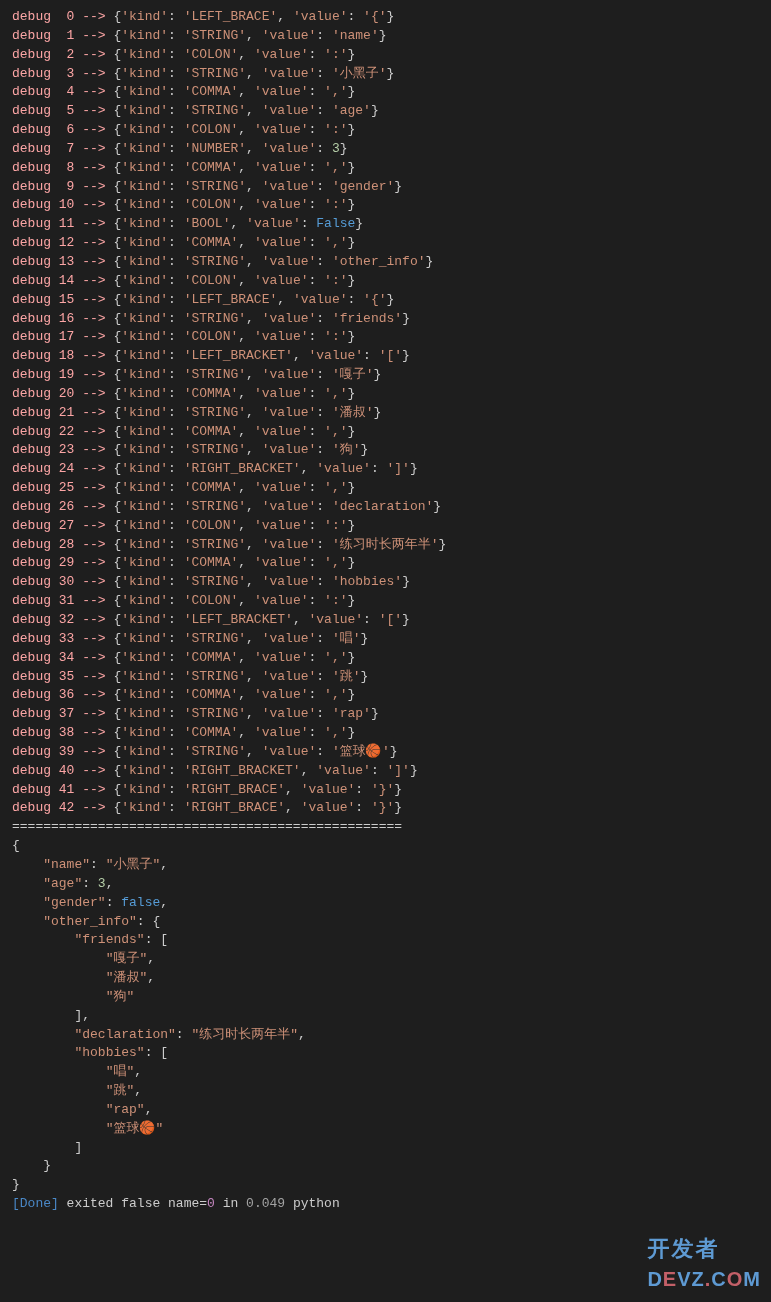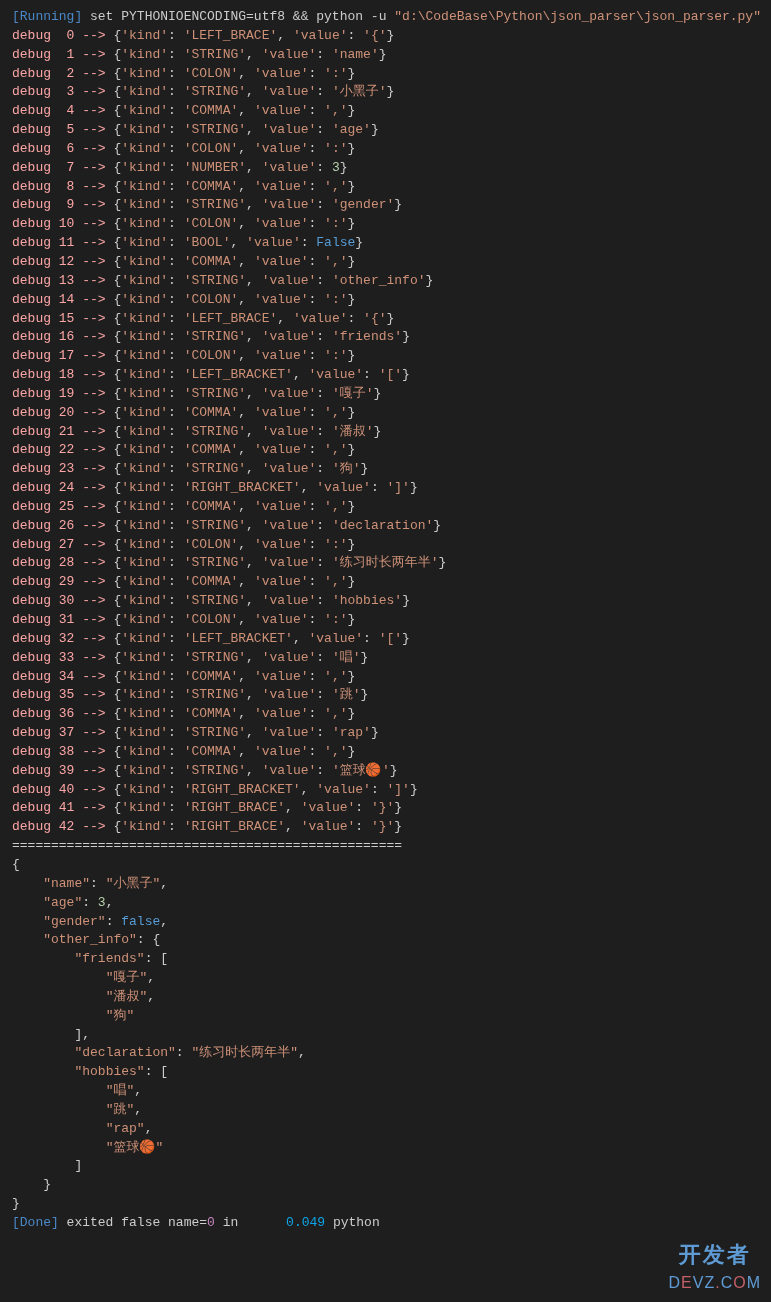--- a/index.html
+++ b/index.html
@@ -26,39 +26,38 @@
   .dict-val-bool { color: #569cd6; }
   .punct { color: #cccccc; }
   .sep { color: #cccccc; }
   .json-key { color: #ce9178; }
   .json-str { color: #ce9178; }
   .json-num { color: #b5cea8; }
   .json-bool { color: #569cd6; }
   .json-punct { color: #cccccc; }
   .done-label { color: #4a88c7; }
   .code-zero { color: #c586c0; }
-  .time-num { color: #0ea5e9; margin-left: 40px; }
+  .time-num { color: #a3a3a3; }
   .watermark {
     position: absolute;
     right: 10px;
     bottom: 8px;
-    text-align: center;
+    text-align: left;
     font-family: Arial, sans-serif;
     pointer-events: none;
     opacity: 0.85;
   }
   .wm-cn { color: #6ab0f3; font-size: 22px; font-weight: bold; letter-spacing: 2px; }
-  .wm-en { color: #6ab0f3; font-size: 16px; font-weight: normal; letter-spacing: 1px; }
+  .wm-en { color: #6ab0f3; font-size: 20px; font-weight: bold; letter-spacing: 1px; }
   .wm-en .red { color: #e06c75; }
 </style>
 </head>
 <body>
 
 <div id="output">
-    <div class="line"><span class="running-label">[Running]</span><span class="cmd-white"> set PYTHONIOENCODING=utf8 &amp;&amp; python -u </span><span class="cmd-path">"d:\CodeBase\Python\json_parser\json_parser.py"</span></div>
     <div class="line"><span class="debug-prefix">debug  0 --&gt; </span><span class="punct">{</span><span class="dict-key">'kind'</span><span class="punct">: </span><span class="dict-val-str">'LEFT_BRACE'</span><span class="punct">, </span><span class="dict-key">'value'</span><span class="punct">: </span><span class="dict-val-str">'{'</span><span class="punct">}</span></div>
     <div class="line"><span class="debug-prefix">debug  1 --&gt; </span><span class="punct">{</span><span class="dict-key">'kind'</span><span class="punct">: </span><span class="dict-val-str">'STRING'</span><span class="punct">, </span><span class="dict-key">'value'</span><span class="punct">: </span><span class="dict-val-str">'name'</span><span class="punct">}</span></div>
     <div class="line"><span class="debug-prefix">debug  2 --&gt; </span><span class="punct">{</span><span class="dict-key">'kind'</span><span class="punct">: </span><span class="dict-val-str">'COLON'</span><span class="punct">, </span><span class="dict-key">'value'</span><span class="punct">: </span><span class="dict-val-str">':'</span><span class="punct">}</span></div>
     <div class="line"><span class="debug-prefix">debug  3 --&gt; </span><span class="punct">{</span><span class="dict-key">'kind'</span><span class="punct">: </span><span class="dict-val-str">'STRING'</span><span class="punct">, </span><span class="dict-key">'value'</span><span class="punct">: </span><span class="dict-val-str">'小黑子'</span><span class="punct">}</span></div>
     <div class="line"><span class="debug-prefix">debug  4 --&gt; </span><span class="punct">{</span><span class="dict-key">'kind'</span><span class="punct">: </span><span class="dict-val-str">'COMMA'</span><span class="punct">, </span><span class="dict-key">'value'</span><span class="punct">: </span><span class="dict-val-str">','</span><span class="punct">}</span></div>
     <div class="line"><span class="debug-prefix">debug  5 --&gt; </span><span class="punct">{</span><span class="dict-key">'kind'</span><span class="punct">: </span><span class="dict-val-str">'STRING'</span><span class="punct">, </span><span class="dict-key">'value'</span><span class="punct">: </span><span class="dict-val-str">'age'</span><span class="punct">}</span></div>
     <div class="line"><span class="debug-prefix">debug  6 --&gt; </span><span class="punct">{</span><span class="dict-key">'kind'</span><span class="punct">: </span><span class="dict-val-str">'COLON'</span><span class="punct">, </span><span class="dict-key">'value'</span><span class="punct">: </span><span class="dict-val-str">':'</span><span class="punct">}</span></div>
     <div class="line"><span class="debug-prefix">debug  7 --&gt; </span><span class="punct">{</span><span class="dict-key">'kind'</span><span class="punct">: </span><span class="dict-val-str">'NUMBER'</span><span class="punct">, </span><span class="dict-key">'value'</span><span class="punct">: </span><span class="dict-val-num">3</span><span class="punct">}</span></div>
     <div class="line"><span class="debug-prefix">debug  8 --&gt; </span><span class="punct">{</span><span class="dict-key">'kind'</span><span class="punct">: </span><span class="dict-val-str">'COMMA'</span><span class="punct">, </span><span class="dict-key">'value'</span><span class="punct">: </span><span class="dict-val-str">','</span><span class="punct">}</span></div>
     <div class="line"><span class="debug-prefix">debug  9 --&gt; </span><span class="punct">{</span><span class="dict-key">'kind'</span><span class="punct">: </span><span class="dict-val-str">'STRING'</span><span class="punct">, </span><span class="dict-key">'value'</span><span class="punct">: </span><span class="dict-val-str">'gender'</span><span class="punct">}</span></div>

